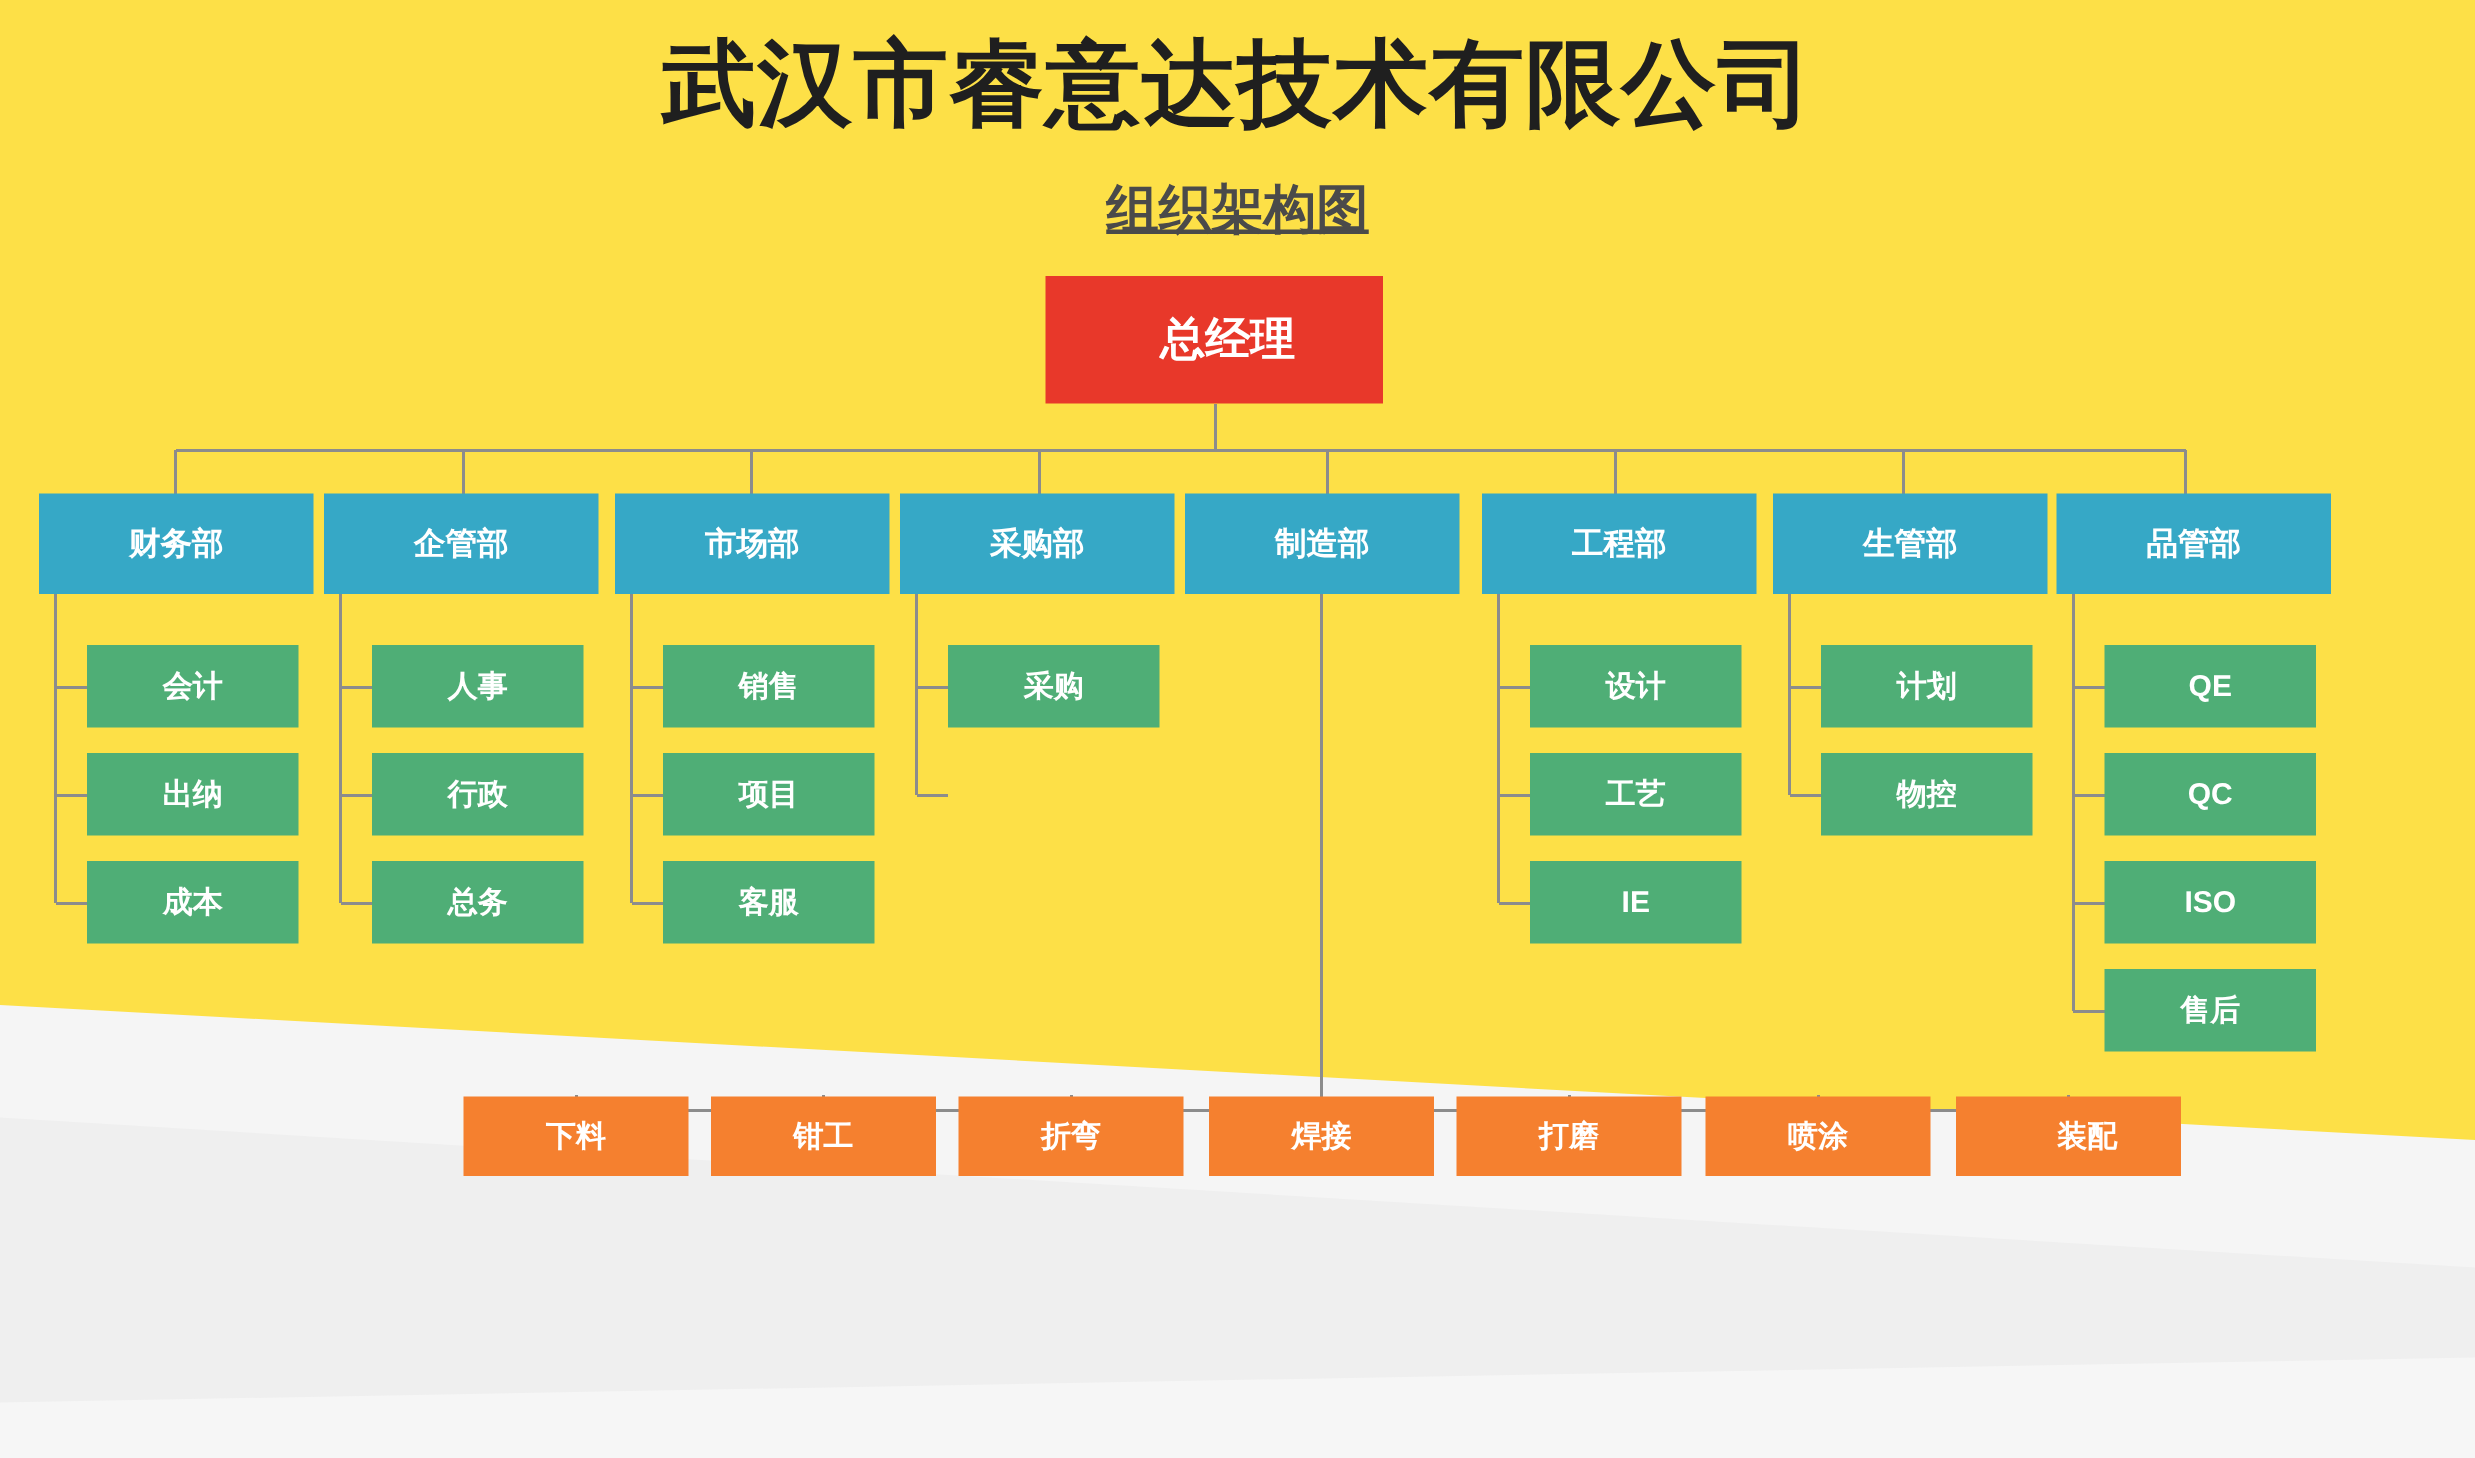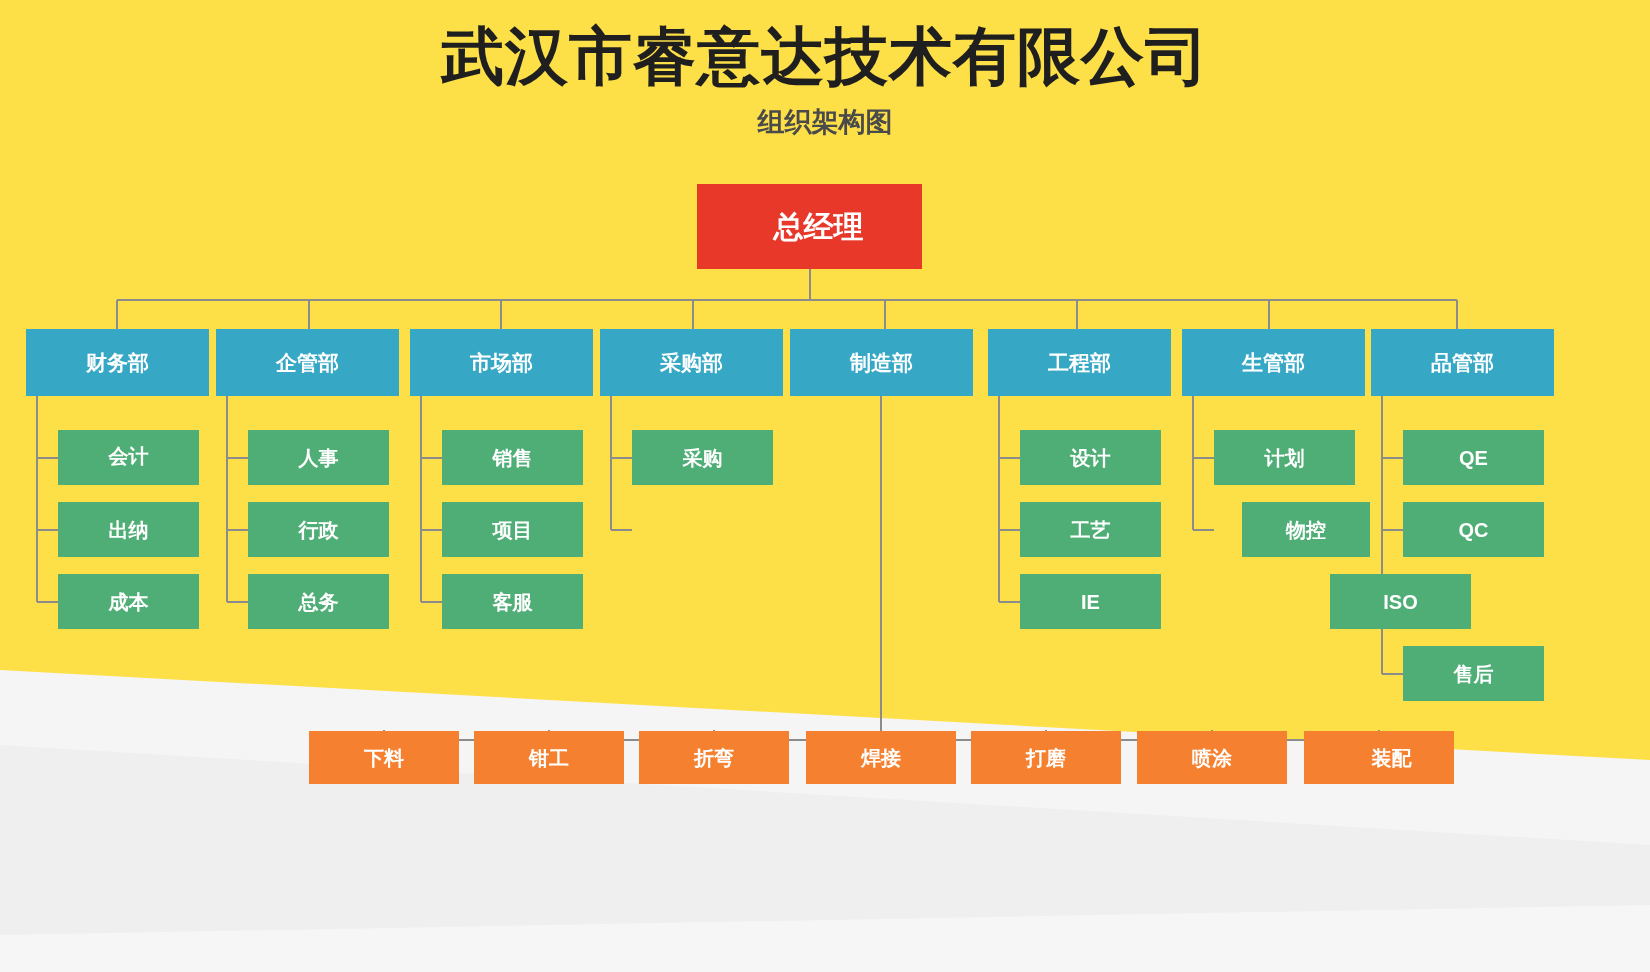--- a/index.html
+++ b/index.html
@@ -36,25 +36,26 @@
   .company-title {
     margin: 0;
     padding-top: 20px;
     font-size: 63px;
     font-weight: bold;
     color: #1f1f1f;
     letter-spacing: 1px;
     line-height: 1.15;
   }
   .chart-subtitle {
-    margin: 4px;
+    margin: 16px;
     padding-top: 8px;
-    font-size: 27px;
+    font-size: 35px;
     font-weight: bold;
     color: #4a4a4a;
+    text-decoration: underline;
   }
   
   .lines {
     position: absolute;
     inset: 0;
     z-index: 1;
     pointer-events: none;
   }
   
   .node {
@@ -209,44 +210,44 @@
 
   <div class="node node-dept" style="left:26px; top:329px; width:183px; height:67px;">财务部</div>
   <div class="node node-dept" style="left:216px; top:329px; width:183px; height:67px;">企管部</div>
   <div class="node node-dept" style="left:410px; top:329px; width:183px; height:67px;">市场部</div>
   <div class="node node-dept" style="left:600px; top:329px; width:183px; height:67px;">采购部</div>
   <div class="node node-dept" style="left:790px; top:329px; width:183px; height:67px;">制造部</div>
   <div class="node node-dept" style="left:988px; top:329px; width:183px; height:67px;">工程部</div>
   <div class="node node-dept" style="left:1182px; top:329px; width:183px; height:67px;">生管部</div>
   <div class="node node-dept" style="left:1371px; top:329px; width:183px; height:67px;">品管部</div>
 
-  <div class="node node-team" style="left:58px; top:430px; width:141px; height:55px;font-family:Liberation Mono, monospace;">会计</div>
+  <div class="node node-team" style="left:58px; top:430px; width:141px; height:55px;">会计</div>
   <div class="node node-team" style="left:58px; top:502px; width:141px; height:55px;">出纳</div>
   <div class="node node-team" style="left:58px; top:574px; width:141px; height:55px;">成本</div>
 
   <div class="node node-team" style="left:248px; top:430px; width:141px; height:55px;">人事</div>
   <div class="node node-team" style="left:248px; top:502px; width:141px; height:55px;">行政</div>
   <div class="node node-team" style="left:248px; top:574px; width:141px; height:55px;">总务</div>
 
   <div class="node node-team" style="left:442px; top:430px; width:141px; height:55px;">销售</div>
   <div class="node node-team" style="left:442px; top:502px; width:141px; height:55px;">项目</div>
   <div class="node node-team" style="left:442px; top:574px; width:141px; height:55px;">客服</div>
 
   <div class="node node-team" style="left:632px; top:430px; width:141px; height:55px;">采购</div>
 
   <div class="node node-team" style="left:1020px; top:430px; width:141px; height:55px;">设计</div>
   <div class="node node-team" style="left:1020px; top:502px; width:141px; height:55px;">工艺</div>
   <div class="node node-team" style="left:1020px; top:574px; width:141px; height:55px;">IE</div>
 
   <div class="node node-team" style="left:1214px; top:430px; width:141px; height:55px;">计划</div>
-  <div class="node node-team" style="left:1214px; top:502px; width:128px; height:55px;margin-left:28px;">物控</div>
+  <div class="node node-team" style="left:1214px; top:502px; width:141px; height:55px;">物控</div>
 
   <div class="node node-team" style="left:1403px; top:430px; width:141px; height:55px;">QE</div>
   <div class="node node-team" style="left:1403px; top:502px; width:141px; height:55px;">QC</div>
-  <div class="node node-team" style="left:1330px; top:574px; width:141px; height:55px;">ISO</div>
+  <div class="node node-team" style="left:1403px; top:574px; width:141px; height:55px;">ISO</div>
   <div class="node node-team" style="left:1403px; top:646px; width:141px; height:55px;">售后</div>
 
   <div class="node node-shop" style="left:309px; top:731px; width:150px; height:53px;">下料</div>
   <div class="node node-shop" style="left:474px; top:731px; width:150px; height:53px;">钳工</div>
   <div class="node node-shop" style="left:639px; top:731px; width:150px; height:53px;">折弯</div>
   <div class="node node-shop" style="left:806px; top:731px; width:150px; height:53px;">焊接</div>
   <div class="node node-shop" style="left:971px; top:731px; width:150px; height:53px;">打磨</div>
   <div class="node node-shop" style="left:1137px; top:731px; width:150px; height:53px;">喷涂</div>
   <div class="node node-shop" style="left:1304px; top:731px; width:150px; height:53px;padding-left:25px;">装配</div>
 

